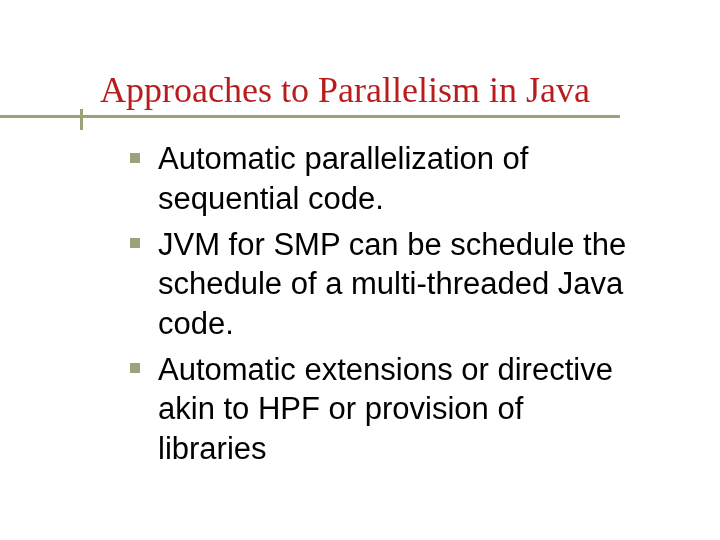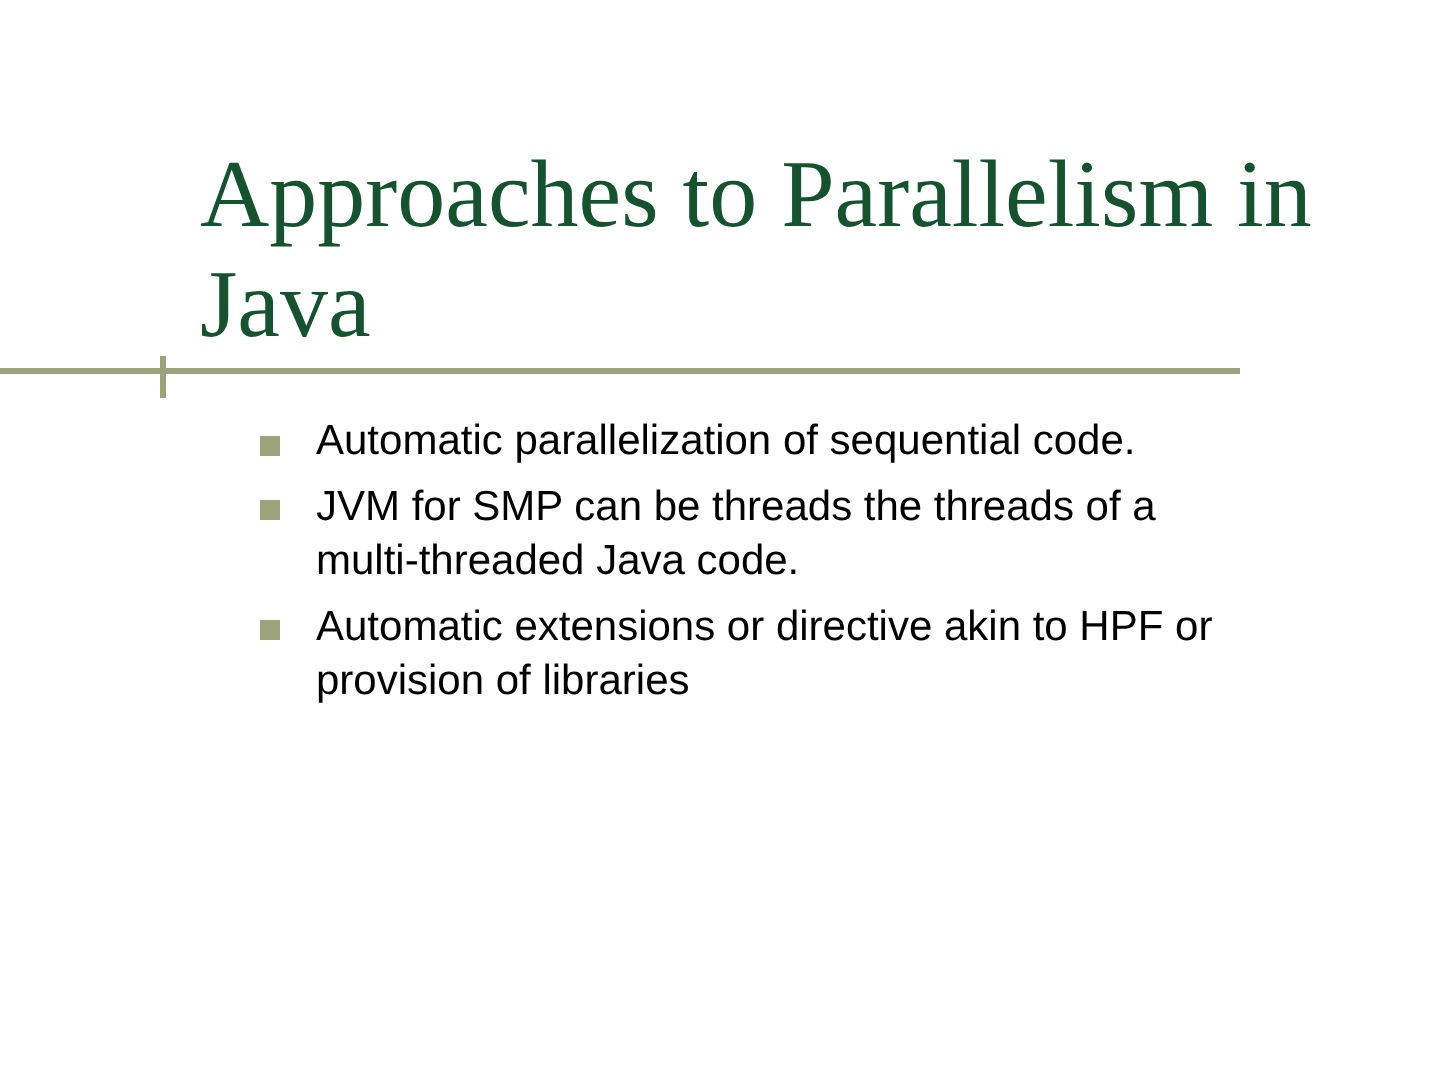--- a/index.html
+++ b/index.html
@@ -18,24 +18,24 @@
     height: 540px;
     box-sizing: border-box;
     padding: 70px 60px 40px 100px;
   }
   .title-wrap {
     position: relative;
     margin-bottom: 28px;
   }
   .title {
     font-family: "Times New Roman", Times, serif;
-    font-size: 48px;
+    font-size: 36px;
     line-height: 1.15;
     font-weight: normal;
-    color: #14532d;
+    color: #b91c1c;
   }
   .underline {
     position: absolute;
     left: -100px;
     right: 40px;
     bottom: -7px;
     height: 3px;
     background: #9ca37a;
   }
   .tick {
@@ -46,21 +46,21 @@
     height: 21px;
     background: #9ca37a;
   }
   ul.bullets {
     list-style: none;
     margin: 0;
     padding: 0 30px 0 30px;
   }
   ul.bullets li {
     position: relative;
-    font-size: 21px;
+    font-size: 31px;
     line-height: 1.28;
     margin: 0 0 6px 0;
     padding-left: 28px;
   }
   ul.bullets li::before {
     content: "";
     position: absolute;
     left: 0;
     top: 0.44em;
     width: 10px;
@@ -72,16 +72,16 @@
 <body>
 
 <div class="slide">
   <div class="title-wrap">
     <div class="title">Approaches to Parallelism in Java</div>
     <div class="underline"></div>
     <div class="tick"></div>
   </div>
   <ul class="bullets">
     <li>Automatic parallelization of sequential code.</li>
-    <li>JVM for SMP can be threads the threads of a multi-threaded Java code.</li>
+    <li>JVM for SMP can be schedule the schedule of a multi-threaded Java code.</li>
     <li>Automatic extensions or directive akin to HPF or provision of libraries</li>
   </ul>
 </div>
 
 </body></html>

